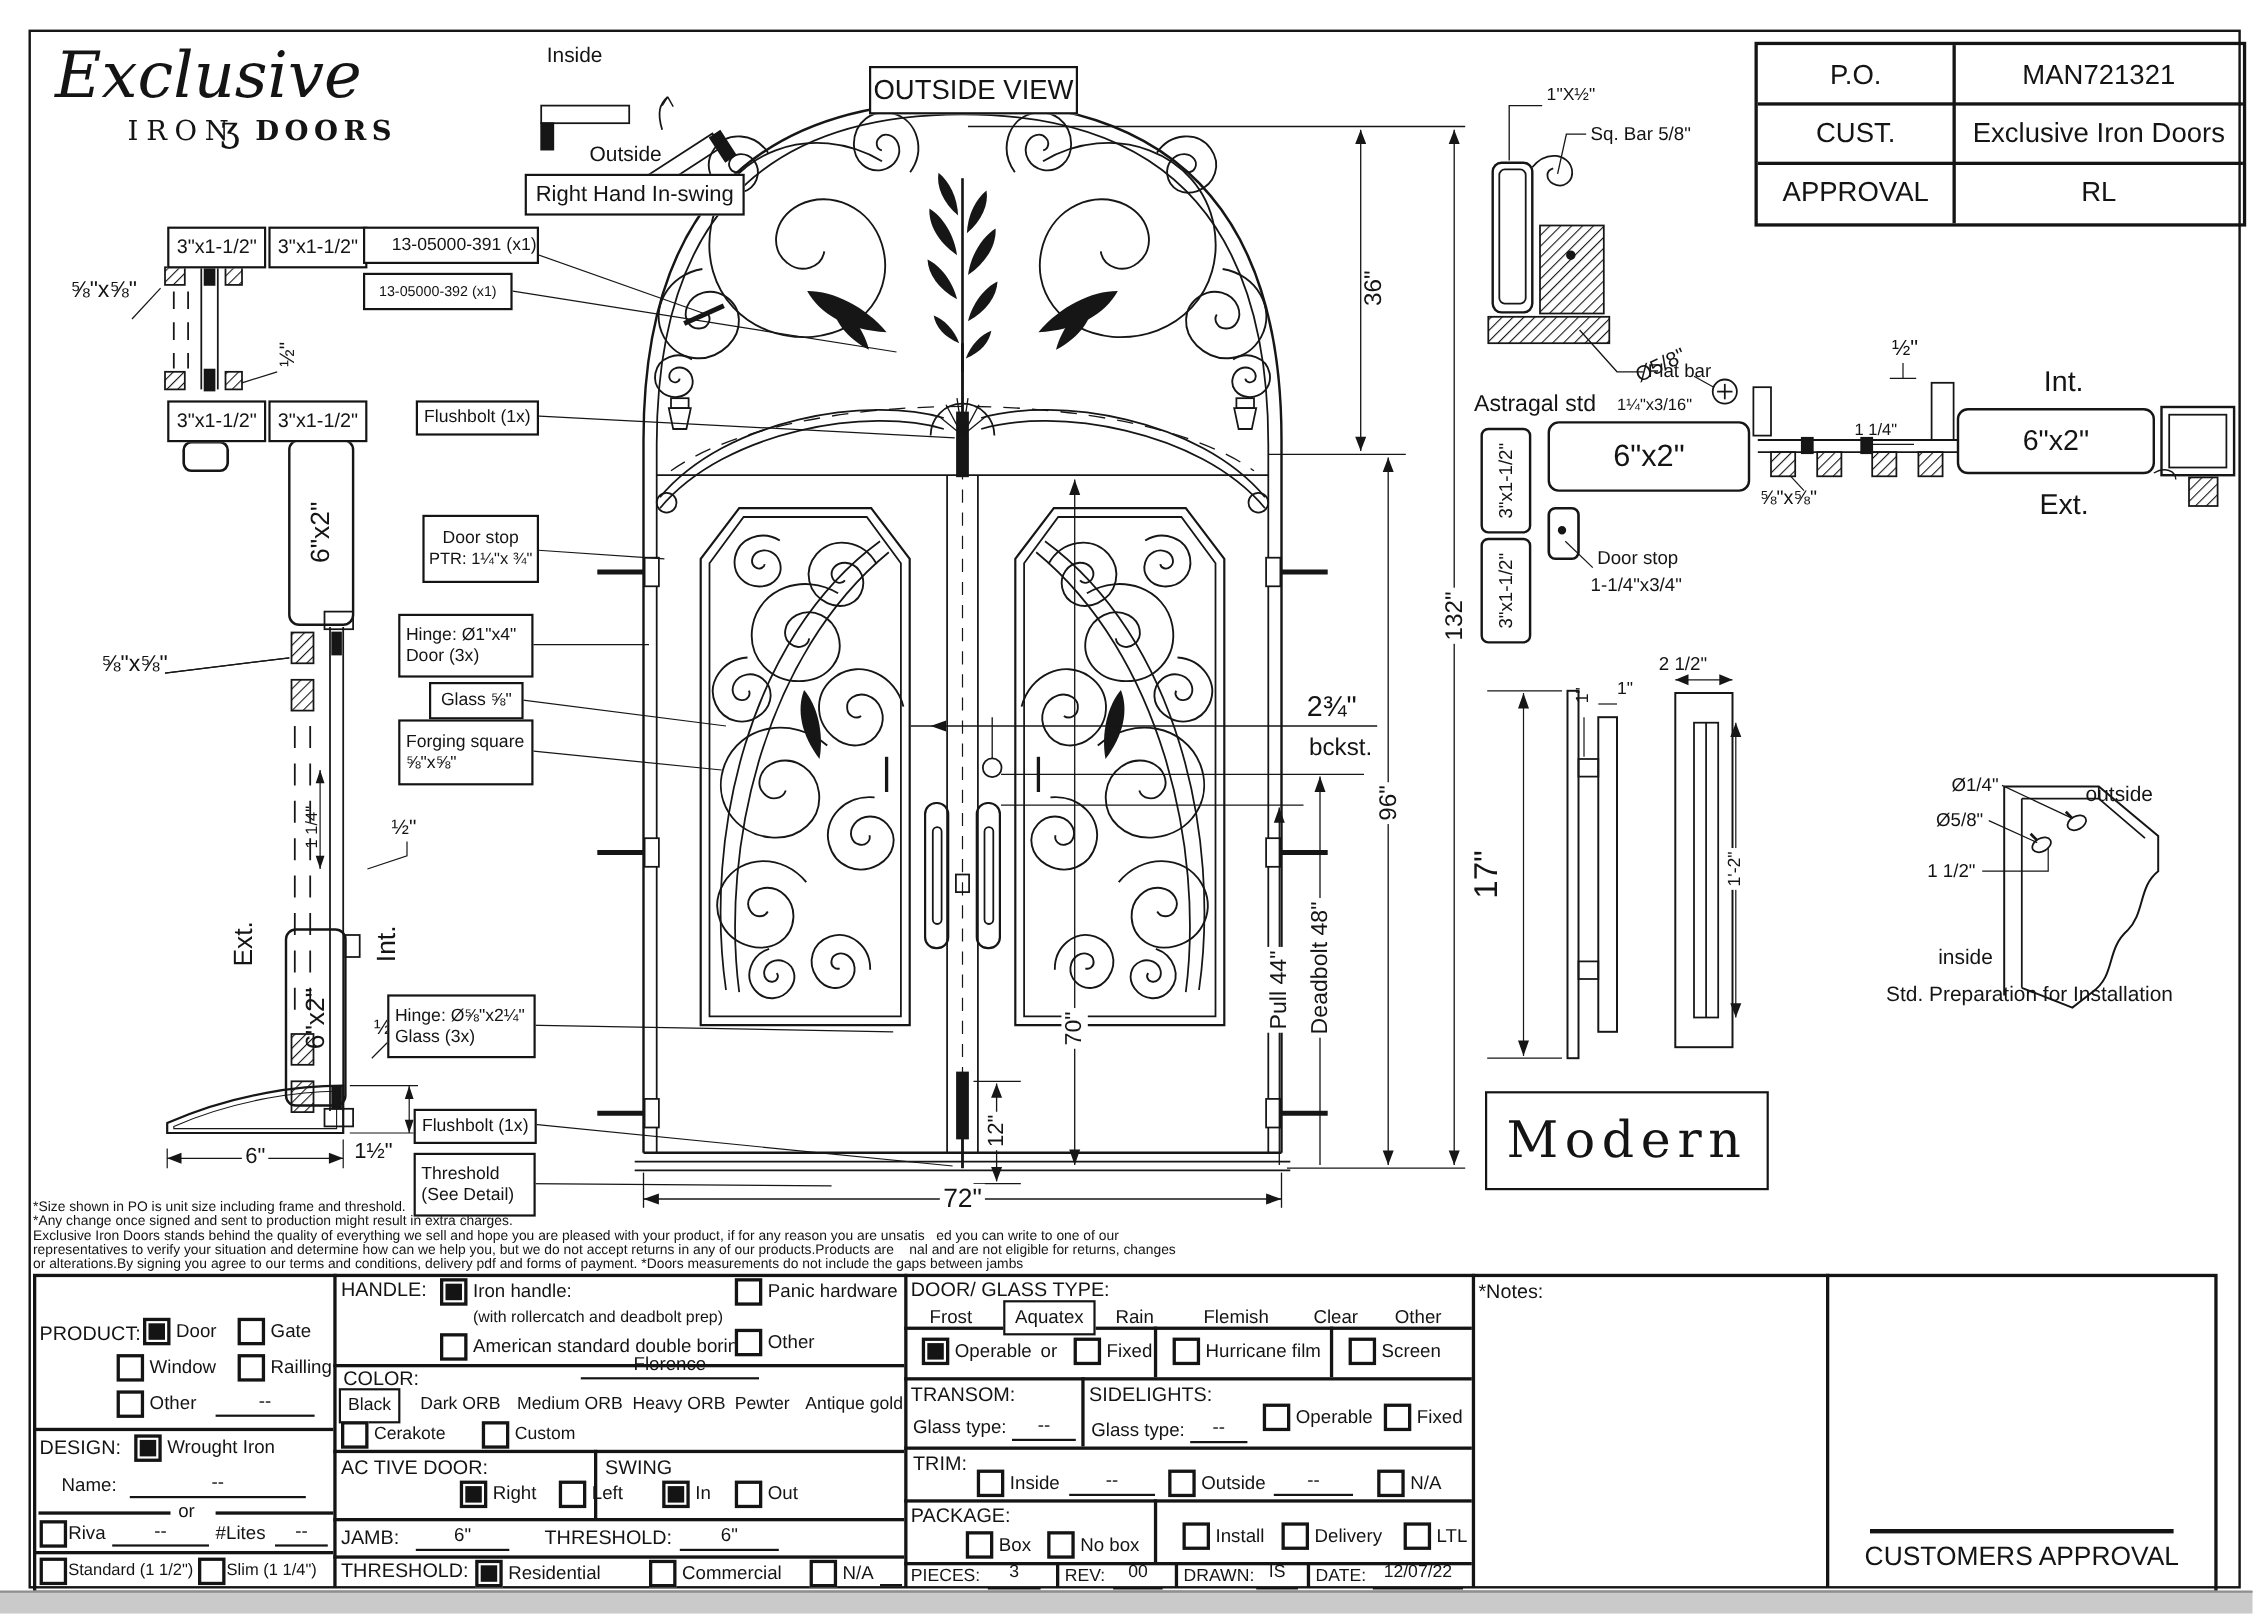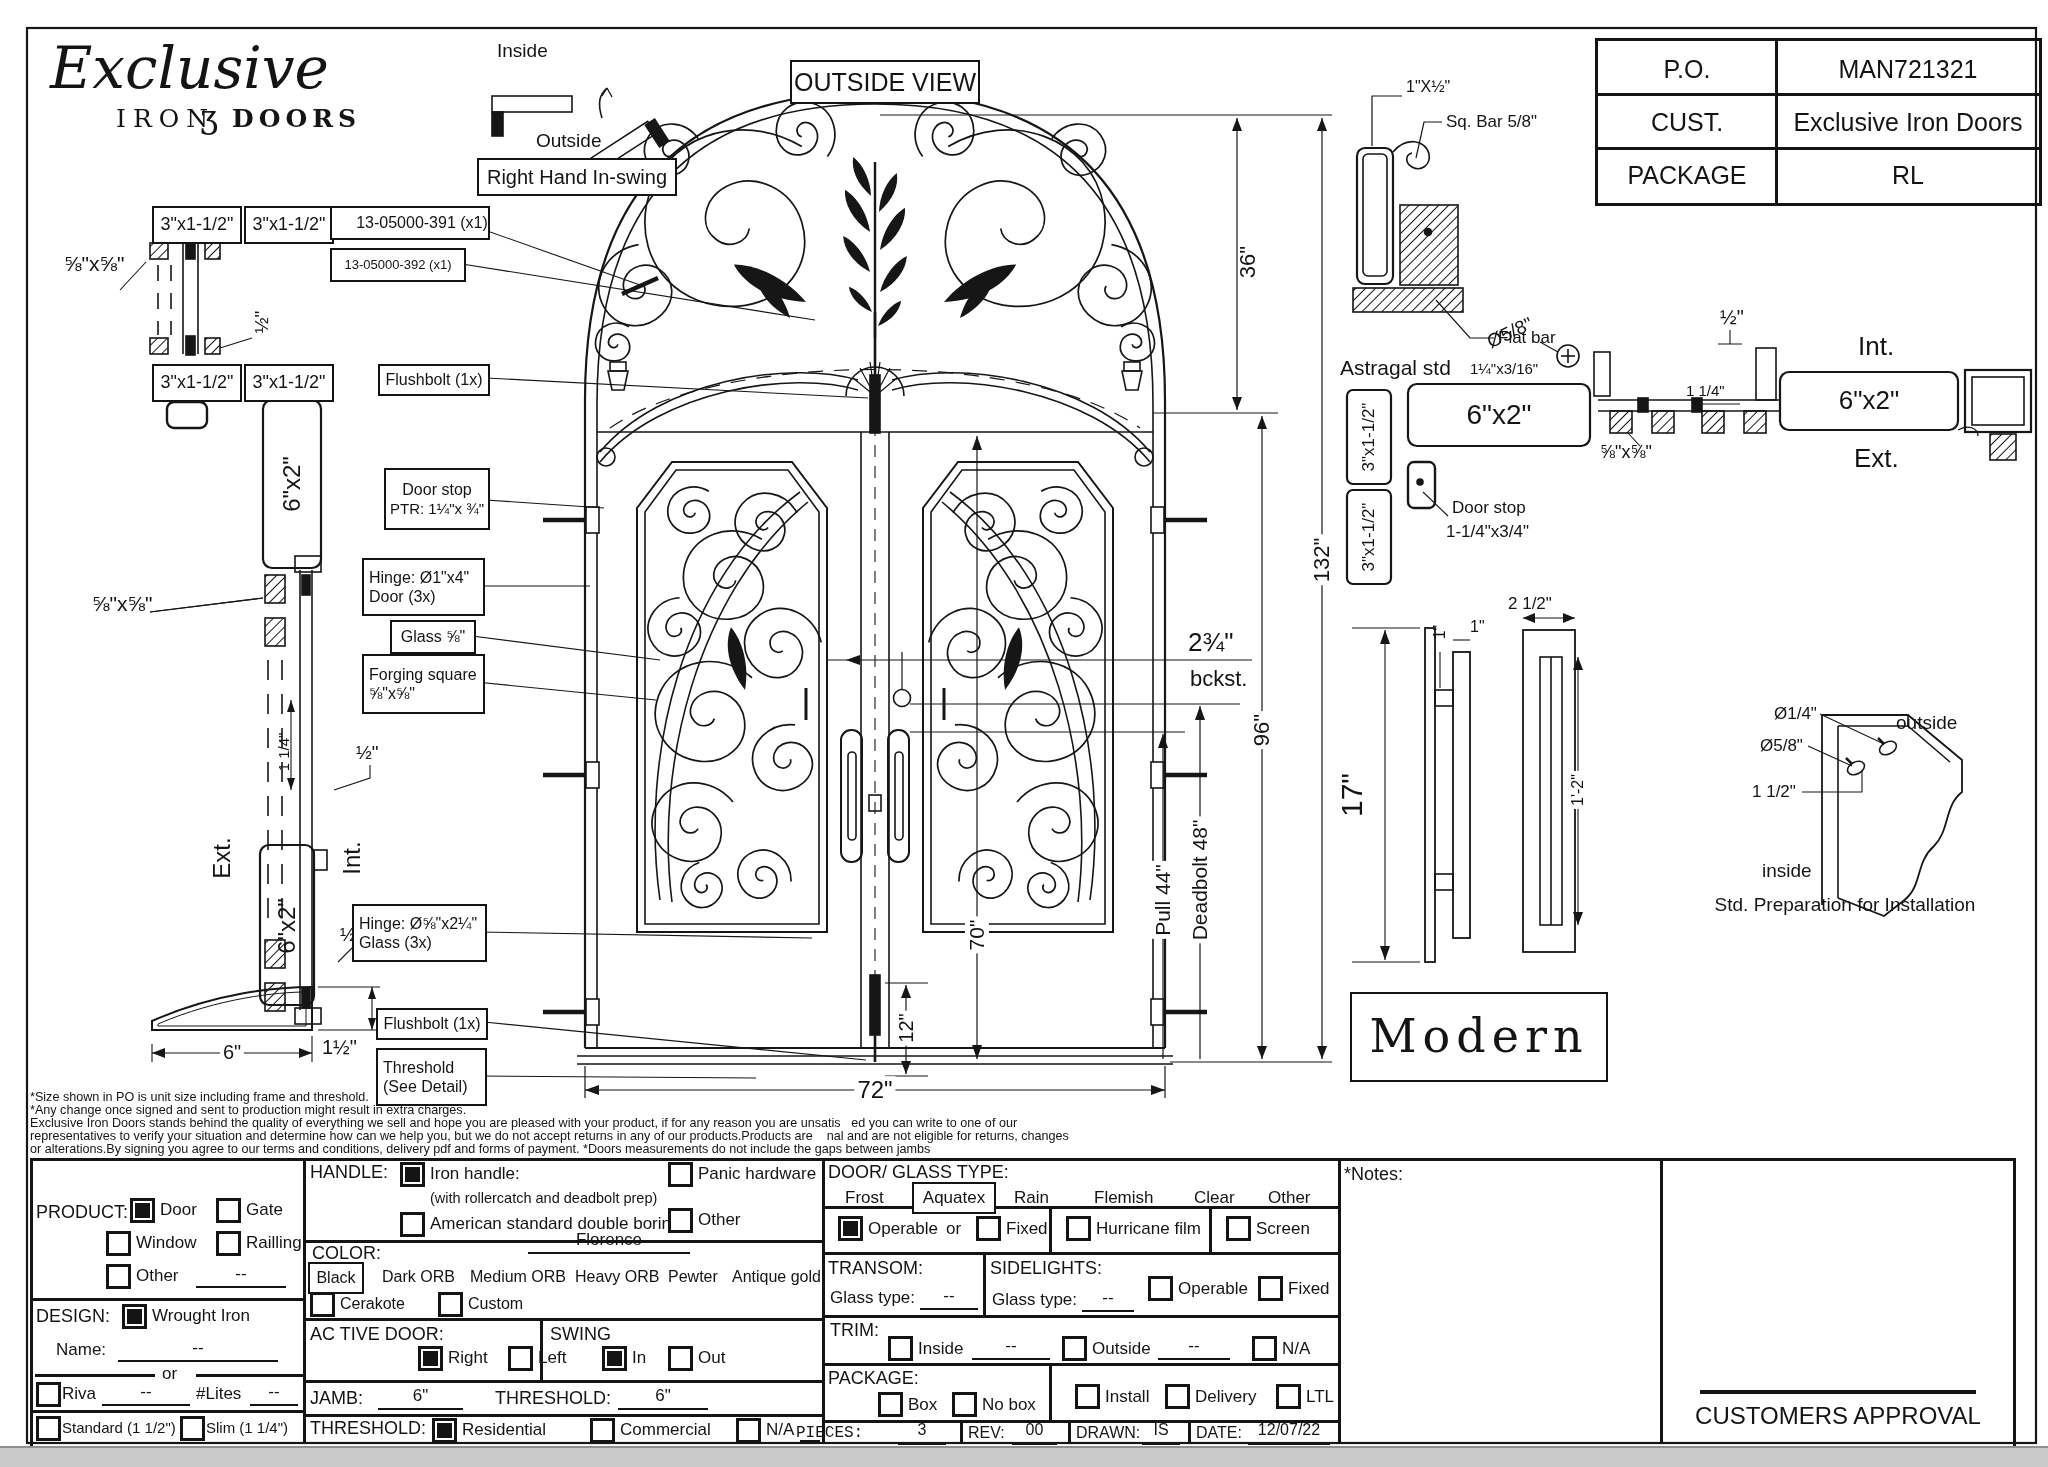--- a/index.html
+++ b/index.html
@@ -342,21 +342,21 @@
 <div class="boxed" style="left:790px;top:60px;width:186px;height:40px;font-size:25px;">OUTSIDE VIEW</div>
 
 <div class="p" style="left:1595px;top:38px;width:441px;height:162px;border:3px solid #141414;">
   <div class="bline" style="left:0;top:52px;width:441px;height:3px;"></div>
   <div class="bline" style="left:0;top:106px;width:441px;height:3px;"></div>
   <div class="bline" style="left:177px;top:0;width:3px;height:162px;"></div>
   <div class="p c" style="left:89px;top:28px;font-size:25px;text-align:center;">P.O.</div>
   <div class="p c" style="left:310px;top:28px;font-size:25px;">MAN721321</div>
   <div class="p c" style="left:89px;top:81px;font-size:25px;">CUST.</div>
   <div class="p c" style="left:310px;top:81px;font-size:25px;">Exclusive Iron Doors</div>
-  <div class="p c" style="left:89px;top:134px;font-size:25px;">PACKAGE</div>
+  <div class="p c" style="left:89px;top:134px;font-size:25px;">APPROVAL</div>
   <div class="p c" style="left:310px;top:134px;font-size:25px;">RL</div>
 </div>
 
 <div class="p lbl" style="left:1406px;top:78px;font-size:16px;">1"X½"</div>
 <div class="p lbl" style="left:1446px;top:112px;">Sq. Bar 5/8"</div>
 <div class="p lbl" style="left:1498px;top:328px;">Flat bar</div>
 <div class="p lbl" style="left:1340px;top:356px;font-size:21px;">Astragal std</div>
 <div class="p lbl" style="left:1470px;top:360px;font-size:15px;">1¼"x3/16"</div>
 
 <div class="boxed" style="left:152px;top:206px;width:86px;height:34px;font-size:18px;">3"x1-1/2"</div>
@@ -598,21 +598,21 @@
 <div class="p lbl" style="left:908px;top:1395px;">Box</div>
 <div class="cb" style="left:952px;top:1392px;"></div>
 <div class="p lbl" style="left:982px;top:1395px;">No box</div>
 <div class="cb" style="left:1075px;top:1384px;"></div>
 <div class="p lbl" style="left:1105px;top:1387px;">Install</div>
 <div class="cb" style="left:1165px;top:1384px;"></div>
 <div class="p lbl" style="left:1195px;top:1387px;">Delivery</div>
 <div class="cb" style="left:1276px;top:1384px;"></div>
 <div class="p lbl" style="left:1306px;top:1387px;">LTL</div>
 
-<div class="p" style="left:796px;top:1424px;font-size:16px;font-family:Liberation Mono, monospace;">PIECES:</div>
+<div class="p" style="left:828px;top:1424px;font-size:16px;">PIECES:</div>
 <div class="uval" style="left:898px;top:1421px;width:48px;font-size:16px;">3</div>
 <div class="p" style="left:968px;top:1424px;font-size:16px;">REV:</div>
 <div class="uval" style="left:1012px;top:1421px;width:45px;font-size:16px;">00</div>
 <div class="p" style="left:1076px;top:1424px;font-size:16px;">DRAWN:</div>
 <div class="uval" style="left:1142px;top:1421px;width:38px;font-size:16px;">IS</div>
 <div class="p" style="left:1196px;top:1424px;font-size:16px;">DATE:</div>
 <div class="uval" style="left:1248px;top:1421px;width:82px;font-size:16px;">12/07/22</div>
 
 <div class="p hdr2" style="left:1344px;top:1164px;">*Notes:</div>
 <div class="bline" style="left:1700px;top:1390px;width:276px;height:4px;"></div>

